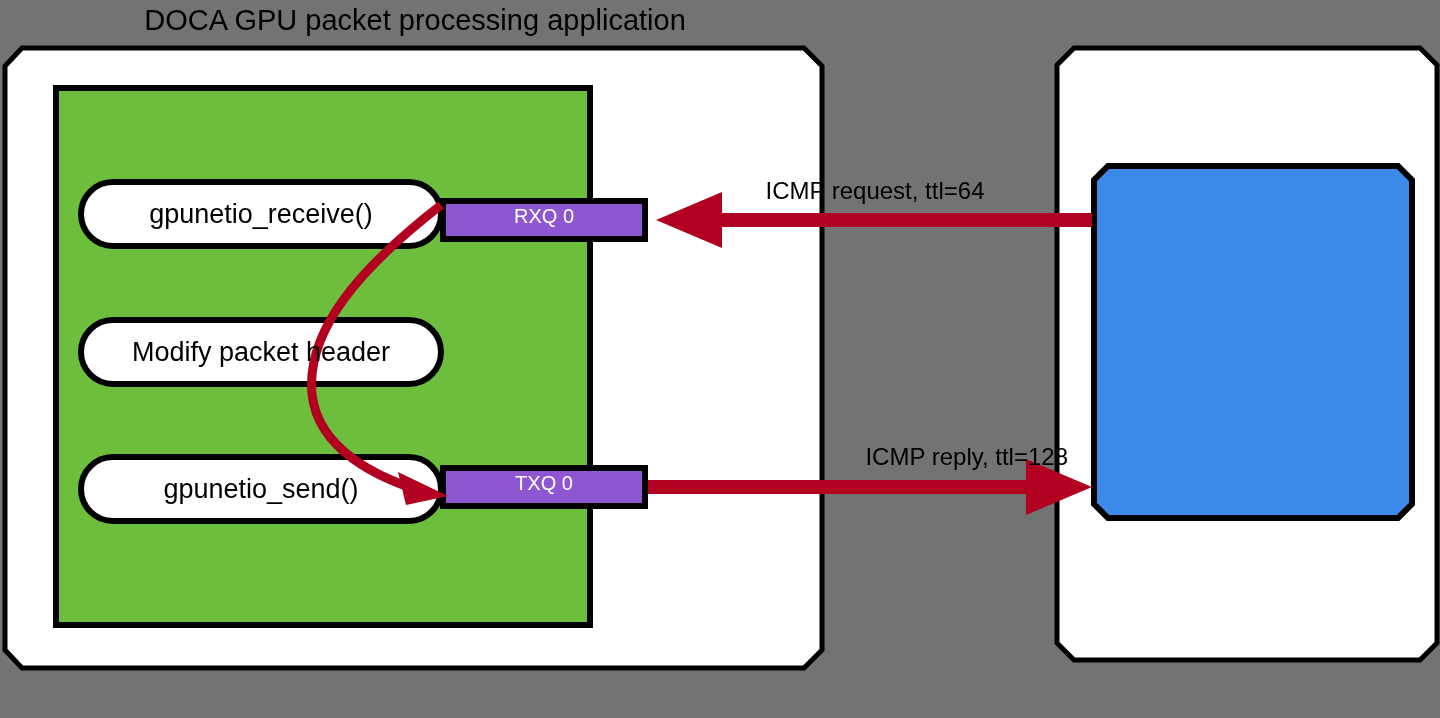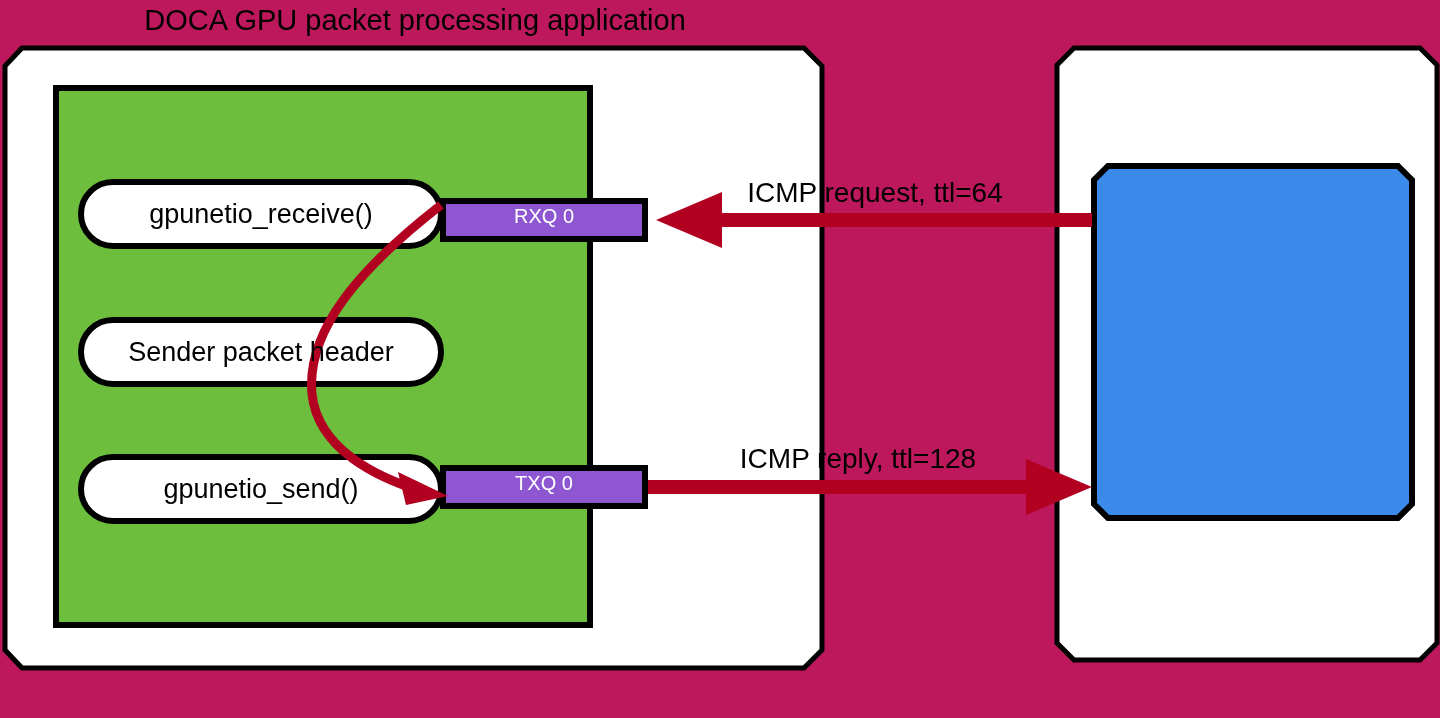--- a/index.html
+++ b/index.html
@@ -7,21 +7,21 @@
     padding: 0;
     background: #ffffff;
   }
   body {
     font-family: "Liberation Sans", sans-serif;
   }
   #canvas {
     position: relative;
     width: 1440px;
     height: 718px;
-    background: #be185d;
+    background: #737373;
     overflow: hidden;
   }
   svg.layer {
     position: absolute;
     left: 0;
     top: 0;
     width: 1440px;
     height: 718px;
   }
   .ttl {
@@ -47,21 +47,21 @@
   }
   .kernel-title {
     font-size: 27px;
     color: #ffffff;
   }
   .ping-text {
     font-size: 27px;
     color: #ffffff;
   }
   .flow-text {
-    font-size: 28px;
+    font-size: 24px;
     color: #000000;
   }
 </style>
 </head>
 <body>
 
 <div id="canvas">
 
   <div class="ttl" style="left:0px; top:4px; width:830px;">DOCA GPU packet processing application</div>
 
@@ -97,23 +97,23 @@
 
     <g>
       <path d="M 441 205 C 360 268, 306 330, 312 394 C 318 450, 378 478, 424 492" fill="none" stroke="#b20021" stroke-width="9"></path>
       <path d="M 448 496 L 398 472 L 406 505 Z" fill="#b20021"></path>
     </g>
 
   </svg>
 
 
   <div class="lbl pill-text" style="left:81px; top:199px; width:360px;">gpunetio_receive()</div>
-  <div class="lbl pill-text" style="left:81px; top:337px; width:360px;">Sender packet header</div>
+  <div class="lbl pill-text" style="left:81px; top:337px; width:360px;">Modify packet header</div>
   <div class="lbl pill-text" style="left:81px; top:474px; width:360px;">gpunetio_send()</div>
 
   <div class="lbl queue-text" style="left:443px; top:205px; width:202px;">RXQ 0</div>
   <div class="lbl queue-text" style="left:443px; top:472px; width:202px;">TXQ 0</div>
 
 
   <div class="lbl flow-text" style="left:660px; top:177px; width:430px;">ICMP request, ttl=64</div>
-  <div class="lbl flow-text" style="left:648px; top:443px; width:420px;">ICMP reply, ttl=128</div>
+  <div class="lbl flow-text" style="left:648px; top:443px; width:420px;text-align:right;">ICMP reply, ttl=128</div>
 
 </div>
 
 </body></html>

